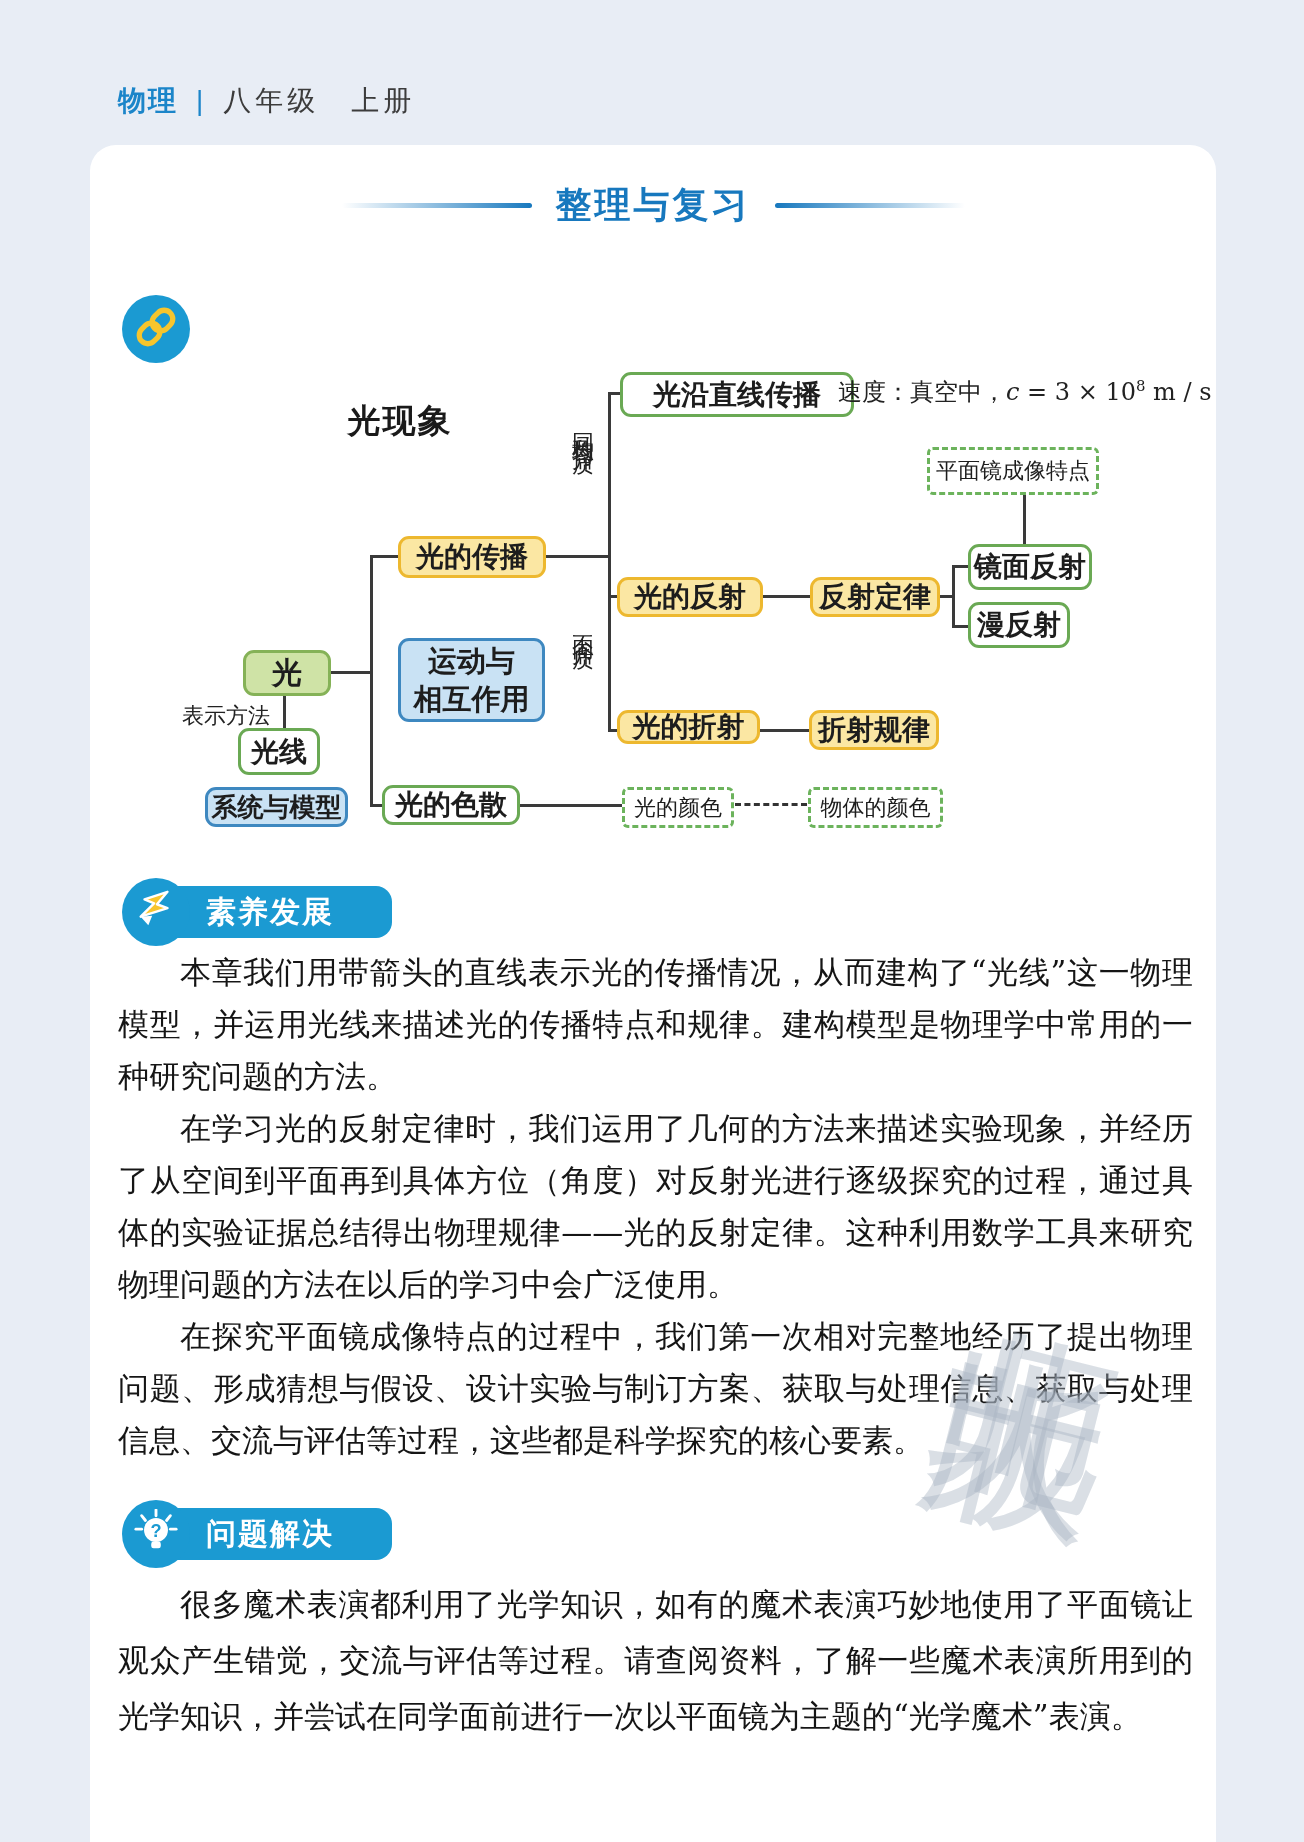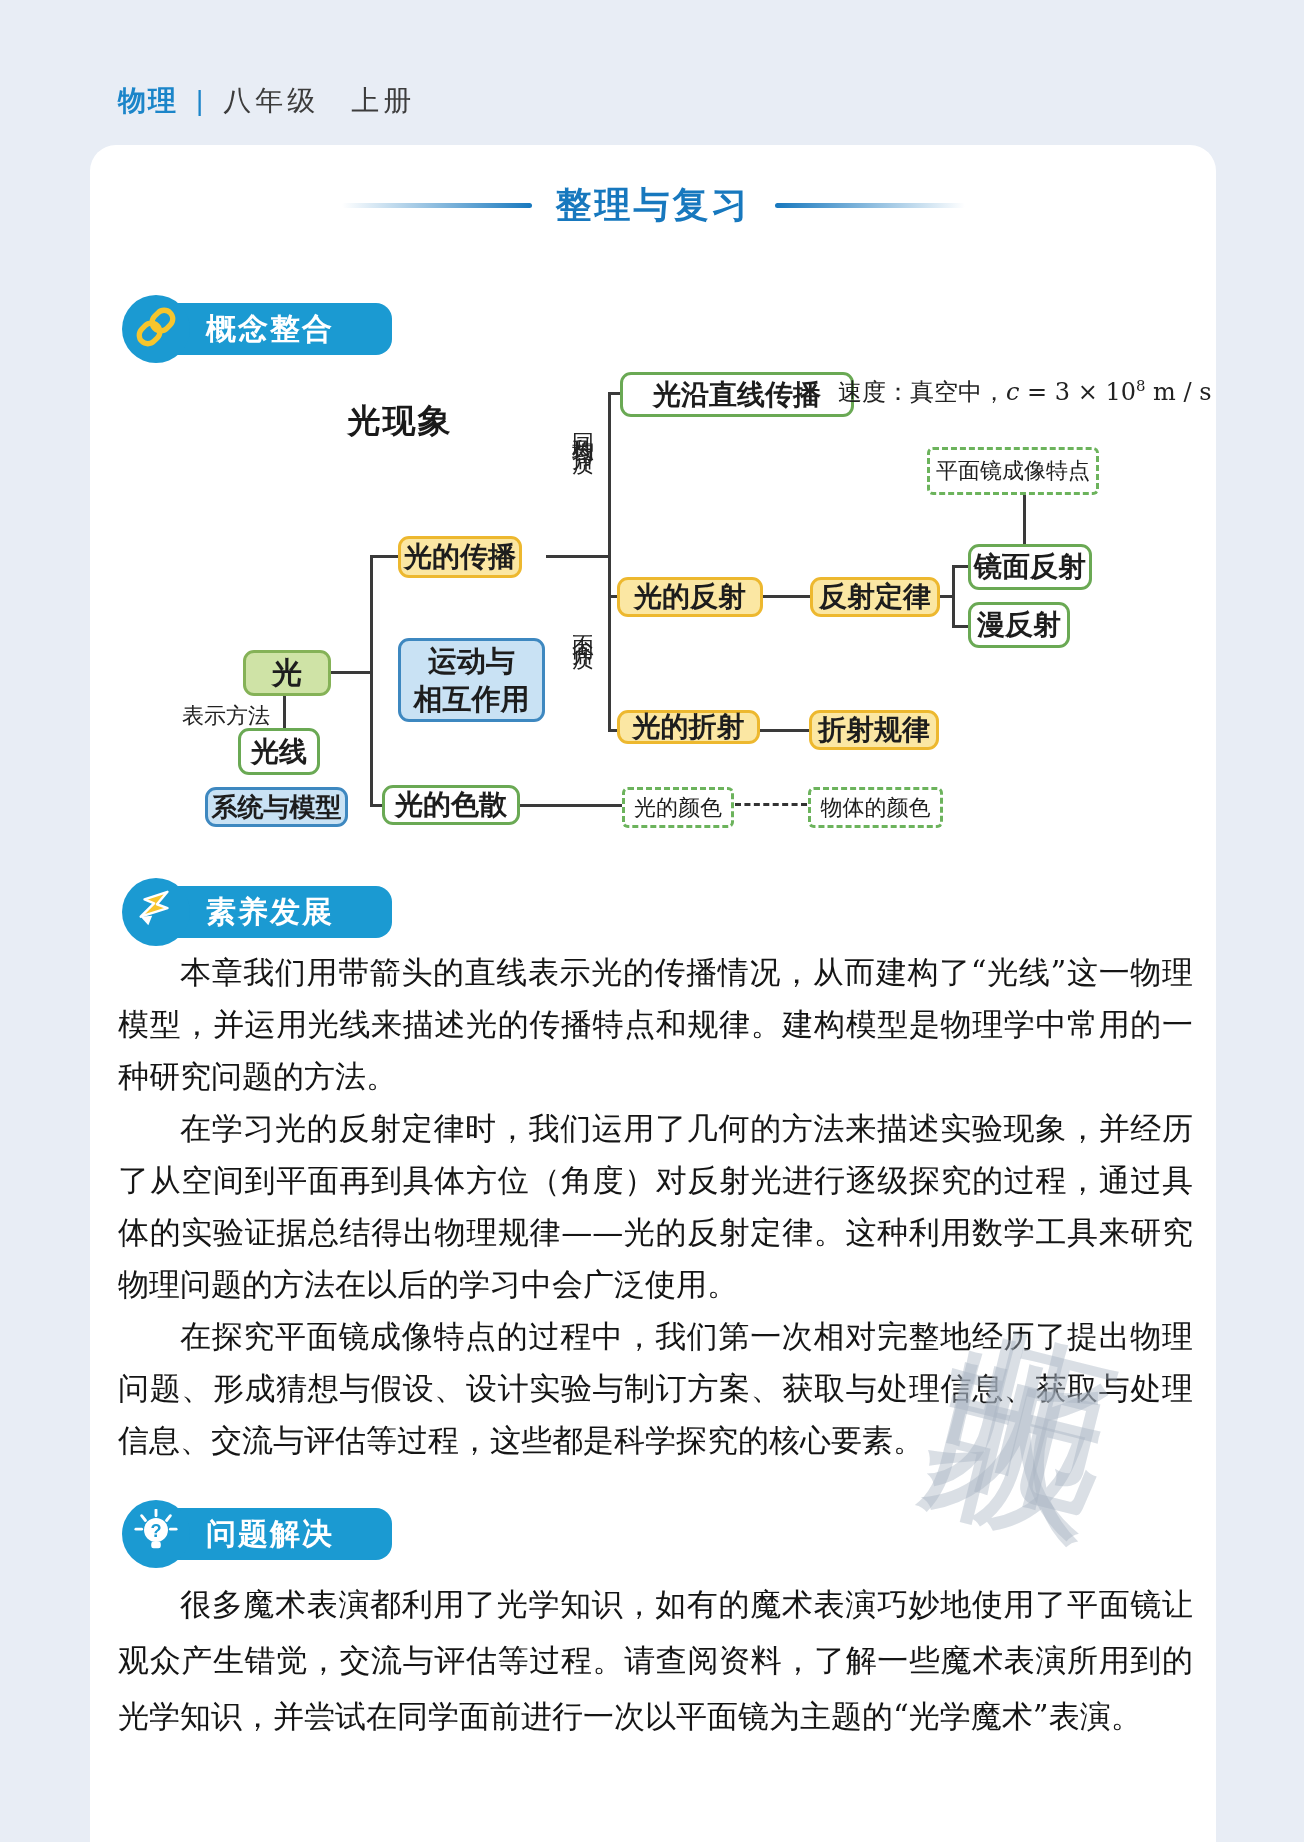--- a/index.html
+++ b/index.html
@@ -104,23 +104,20 @@
 
   <div class="card">
 
     <div class="title-row">
       <span class="tline left"></span>
       <h1 class="title">整理与复习</h1>
       <span class="tline right"></span>
     </div>
 
     <div class="badge" style="left:32px; top:150px;">
-      <div class="badge-pill">
-        <span>概念整合</span>
-      </div>
       <div class="badge-circle">
         <span>
           <svg viewBox="0 0 48 48" width="46" height="46">
             <g transform="rotate(-45 24 24)" fill="none" stroke="#f7c52d" stroke-width="5.5">
               <rect x="3" y="15" width="23" height="18" rx="9"></rect>
               <rect x="22" y="15" width="23" height="18" rx="9"></rect>
             </g>
           </svg>
         </span>
       </div>
@@ -149,21 +146,21 @@
     <div class="dl" style="left:645px; top:658px; width:72px;"></div>
 
     <div class="n green-line" style="left:530px; top:227px; width:234px; height:45px;font-family:Liberation Mono, monospace;">光沿直线传播</div>
 
     <div class="speed" style="left:748px; top:231px;">
       <span>速度：真空中，</span><span class="cvar">c</span><span> = 3 × 10</span><sup>8</sup><span> m / s</span>
     </div>
 
     <div class="vlabel" style="left:478px; top:270px; height:132px;">同种均匀介质</div>
 
-    <div class="n yellow" style="left:308px; top:391px; width:124px; height:42px;">光的传播</div>
+    <div class="n yellow" style="left:308px; top:391px; width:148px; height:42px;">光的传播</div>
 
     <div class="n yellow" style="left:527px; top:432px; width:146px; height:40px;">光的反射</div>
 
     <div class="n yellow" style="left:720px; top:432px; width:130px; height:40px;">反射定律</div>
 
     <div class="n green-line" style="left:878px; top:399px; width:124px; height:46px;">镜面反射</div>
 
     <div class="n green-line" style="left:878px; top:457px; width:102px; height:46px;">漫反射</div>
 
     <div class="n green-dash" style="left:837px; top:302px; width:172px; height:48px;">平面镜成像特点</div>

